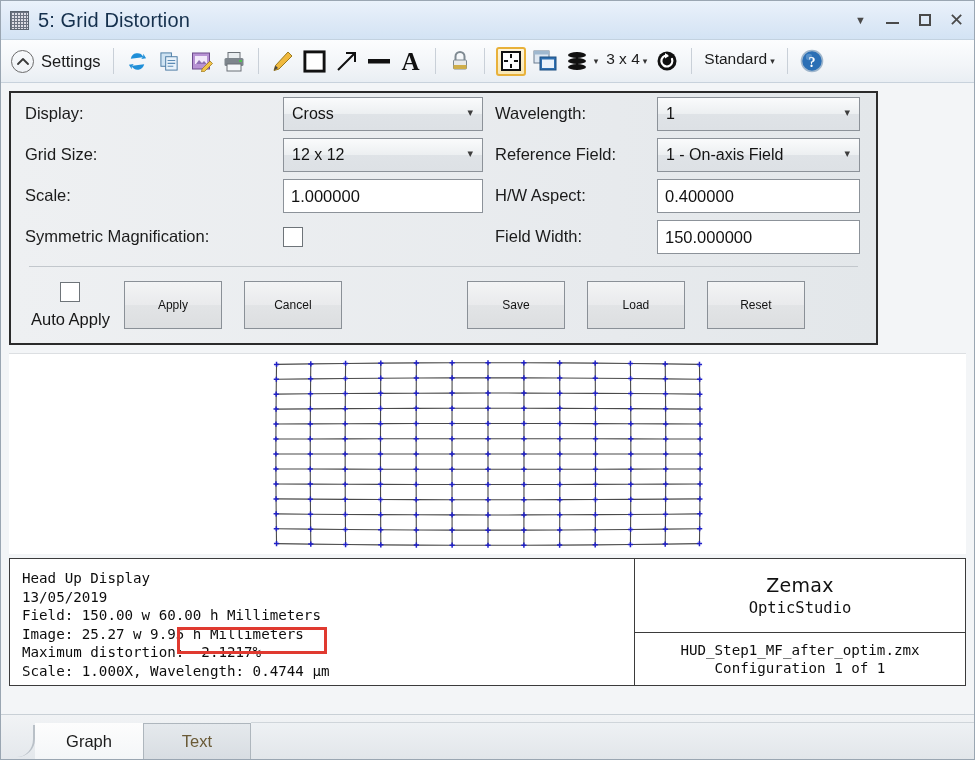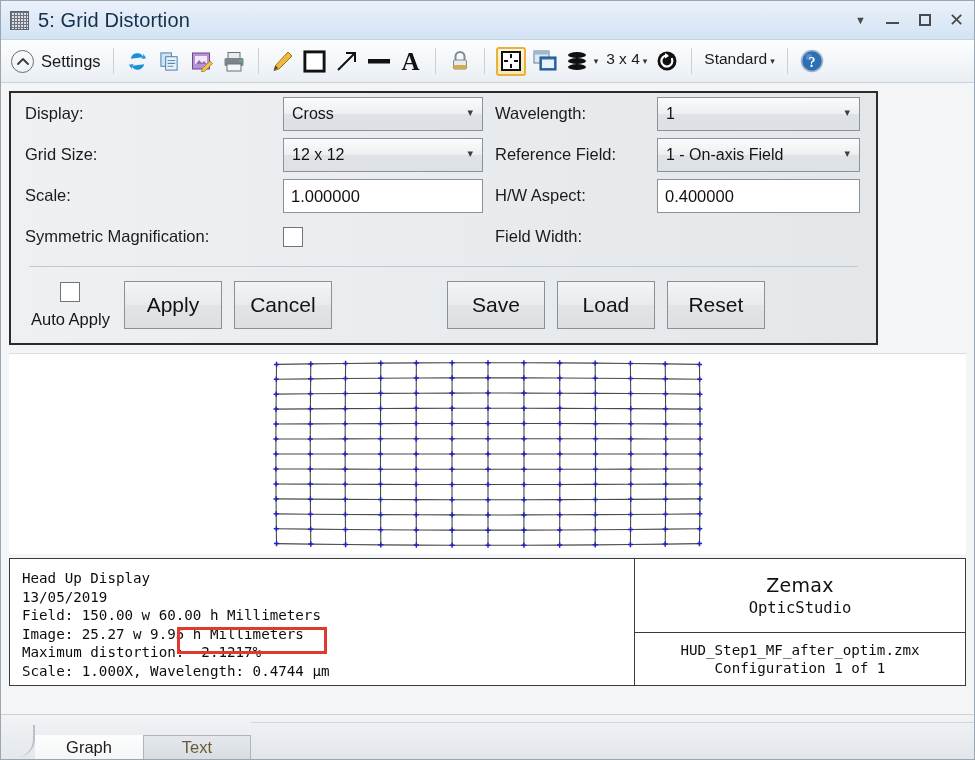--- a/index.html
+++ b/index.html
@@ -252,24 +252,24 @@
     margin-left: 6px;
     flex-direction: column;
   }
   .auto-apply-label { font-size: 16.5px; color: #171717; }
   .btn {
     height: 48px;
     min-width: 98px;
     border: 1px solid #8a9097;
     background: linear-gradient(to bottom, #f3f4f5 0%, #e9eaec 50%, #e2e4e6 51%, #dcdee0 100%);
     font-family: "Liberation Sans", sans-serif;
-    font-size: 21px;
+    font-size: 12px;
     color: #131313;
     cursor: default;
-    margin-right: 12px;
+    margin-right: 22px;
     border-radius: 0;
   }
   .btn.gap { margin-left: 103px; }
 
   
   .plot-area {
     position: relative;
     margin: 8px 8px 0 8px;
     height: 200px;
     background: #ffffff;
@@ -368,21 +368,21 @@
   .tab-curve:after {
     content: "";
     position: absolute;
     left: 4px; top: 2px;
     width: 20px; height: 32px;
     border-right: 2px solid #b9c0c7;
     border-bottom-right-radius: 18px;
     border-bottom: 0;
   }
   .tab {
-    height: 24px;
+    height: 36px;
     min-width: 108px;
     display: flex;
     align-items: center;
     justify-content: center;
     font-size: 16.5px;
     cursor: default;
     box-sizing: border-box;
   }
   .tab.active {
     background: linear-gradient(to bottom, #fdfdfd, #f4f6f8);
@@ -593,20 +593,21 @@
             <span class="cv">1 - On-axis Field</span>
             <span class="arrow">▾</span>
           </div>
         </div>
         <div class="frow">
           <span class="flabel">H/W Aspect:</span>
           <div class="ctl textbox">0.400000</div>
         </div>
         <div class="frow">
           <span class="flabel">Field Width:</span>
+          <div class="ctl textbox">150.000000</div>
         </div>
       </div>
     </div>
 
     <div class="divider"></div>
 
     <div class="buttons-row">
       <div class="auto-apply">
         <span class="chkbox"></span>
         <span class="auto-apply-label">Auto Apply</span>

